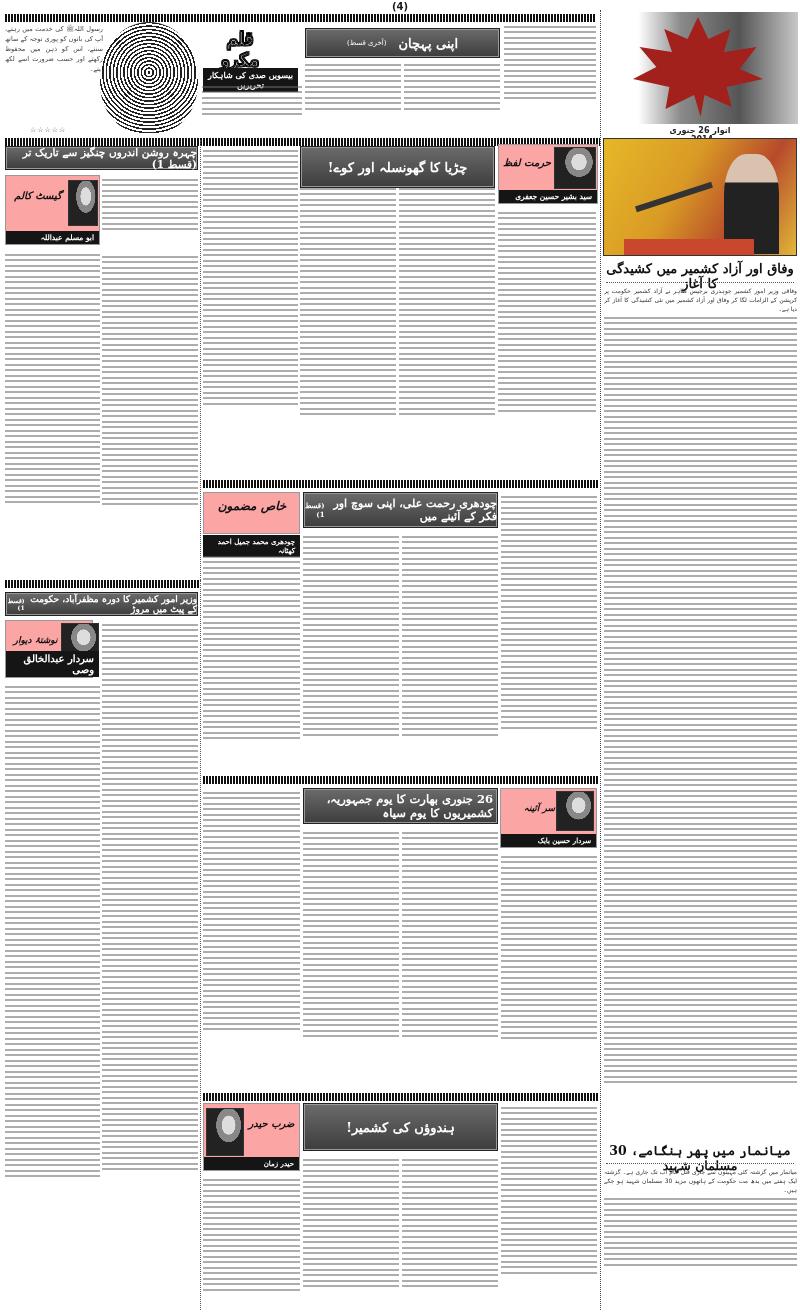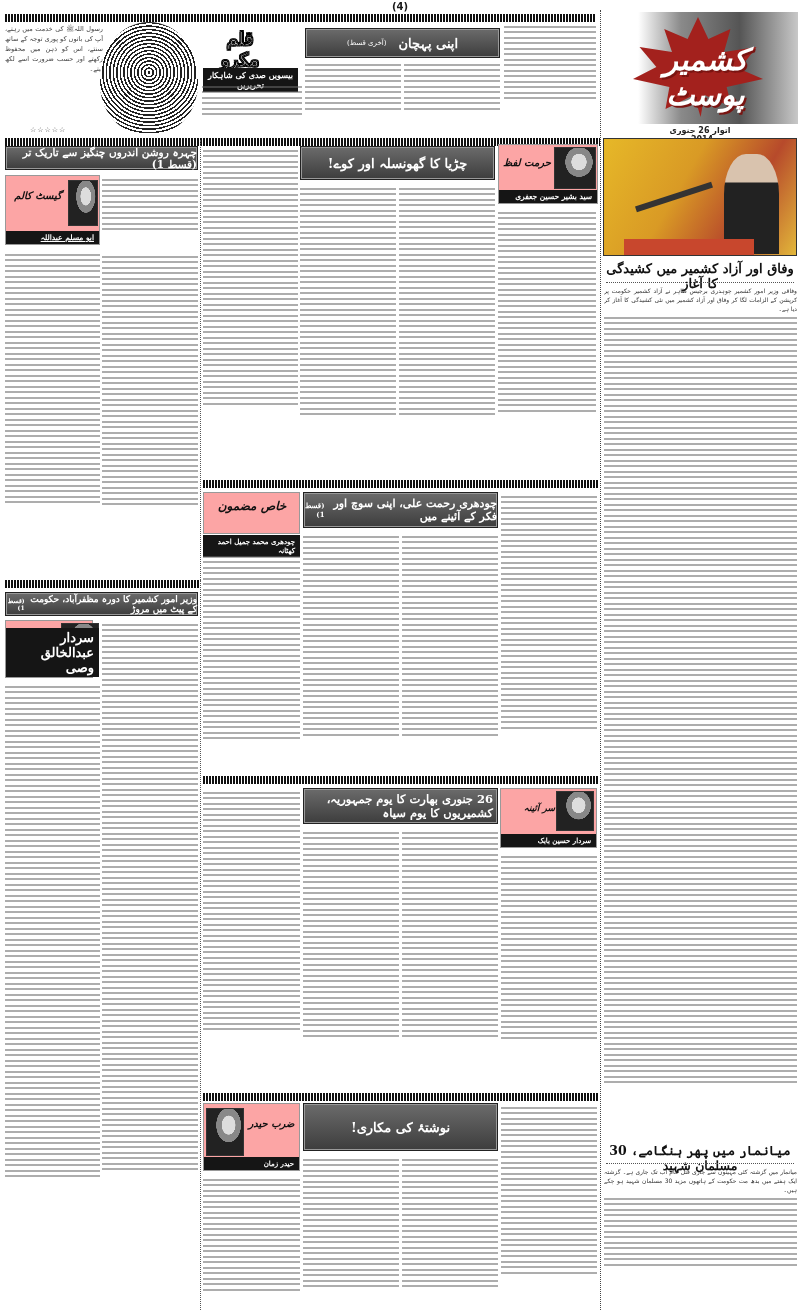--- a/index.html
+++ b/index.html
@@ -132,21 +132,20 @@
     <span class="ln"></span>
     <span class="ln"></span>
     <span class="ln"></span>
     <span class="ln"></span>
     <span class="ln"></span>
     <span class="ln"></span>
 </div>
 
 <div class="abs masthead" style="left:603px; top:12px; width:195px; height:112px;">
   <div class="abs maple" style="left:30px; top:5px; width:130px; height:100px;"></div>
-  <div class="abs masthead-title" style="left:20px; top:30px; width:165px; text-align:center;">کشمیر پوسٹ</div>
 </div>
 <div class="abs date-text" style="left:660px; top:126px; width:80px; text-align:center;">اتوار 26 جنوری 2014ء</div>
 
 <div class="abs sidebar-sep" style="left:600px; top:10px; height:1300px;"></div>
 
 <div class="abs photo" style="left:603px; top:138px; width:194px; height:118px;">
   <div class="abs" style="left:120px; top:15px; width:55px; height:100px; background:linear-gradient(180deg,#d9c3ae 0 28%, #222 29% 100%); border-radius:40% 40% 0 0;"></div>
   <div class="abs" style="left:30px; top:55px; width:80px; height:6px; background:#333; transform:rotate(-18deg);"></div>
   <div class="abs" style="left:20px; top:100px; width:130px; height:18px; background:#c8472d;"></div>
 </div>
@@ -173,21 +172,21 @@
 <div class="abs hdots" style="left:606px; top:1163px; width:188px;"></div>
 <div class="abs text-col" style="left:604px; top:1167px; width:193px; height:140px;">
   <span style="color:#333;">میانمار میں گزشتہ کئی مہینوں سے جاری قتل عام اب تک جاری ہے۔ گزشتہ ایک ہفتے میں بدھ مت حکومت کے ہاتھوں مزید 30 مسلمان شہید ہو چکے ہیں۔</span>
   <span class="ln"></span><span class="ln"></span><span class="ln"></span><span class="ln"></span><span class="ln"></span><span class="ln"></span><span class="ln"></span><span class="ln"></span><span class="ln"></span><span class="ln"></span><span class="ln"></span><span class="ln"></span><span class="ln"></span>
 </div>
 
 <div class="abs headline-box" style="left:5px; top:146px; width:193px; height:24px; font-size:10.5px;">چہرہ روشن اندروں چنگیز سے تاریک تر (قسط 1)</div>
 <div class="abs byline-box" style="left:5px; top:175px; width:95px; height:70px;">
   <div class="abs portrait" style="left:62px; top:4px; width:30px; height:46px;"></div>
   <div class="abs col-label" style="left:2px; top:14px; width:60px; font-size:10px; text-align:center;">گیسٹ کالم</div>
-  <div class="abs name-strip" style="left:0; bottom:0; width:93px; font-size:7.5px;text-decoration:underline;">ابو مسلم عبداللہ</div>
+  <div class="abs name-strip" style="left:0; bottom:0; width:93px; font-size:7.5px;">ابو مسلم عبداللہ</div>
 </div>
 <div class="abs text-col" style="left:102px; top:175px; width:96px; height:75px;">
   <span class="ln"></span>
     <span class="ln"></span>
     <span class="ln"></span>
     <span class="ln"></span>
     <span class="ln"></span>
     <span class="ln"></span>
     <span class="ln"></span>
     <span class="ln"></span>
@@ -285,21 +284,21 @@
     <span class="ln"></span>
   <span class="ln"></span>
     <span class="ln"></span>
     <span class="ln"></span>
     <span class="ln"></span>
     <span class="ln"></span>
     <span class="ln"></span>
 </div>
 <div class="abs vdots" style="left:200px; top:140px; height:440px;"></div>
 
-<div class="abs headline-box" style="left:300px; top:146px; width:195px; height:34px; font-size:13px;">چڑیا کا گھونسلہ اور کوے!</div>
+<div class="abs headline-box" style="left:300px; top:146px; width:195px; height:42px; font-size:13px;">چڑیا کا گھونسلہ اور کوے!</div>
 <div class="abs byline-box" style="left:498px; top:144px; width:100px; height:60px;">
   <div class="abs portrait" style="left:55px; top:2px; width:42px; height:42px;"></div>
   <div class="abs col-label" style="left:2px; top:12px; width:52px; font-size:10px; text-align:center;">حرمت لفظ</div>
   <div class="abs name-strip" style="left:0; bottom:0; width:98px; font-size:7.5px;">سید بشیر حسین جعفری</div>
 </div>
 <div class="abs text-col" style="left:203px; top:146px; width:95px; height:330px;">
   <span class="ln"></span>
     <span class="ln"></span>
     <span class="ln"></span>
     <span class="ln"></span>
@@ -645,21 +644,21 @@
 </div>
 
 <div class="abs rule-bar" style="left:5px; top:580px; width:195px;"></div>
 <div class="abs headline-box" style="left:5px; top:592px; width:193px; height:24px; font-size:9px; gap:3px;">
   <span>وزیر امور کشمیر کا دورہ مظفرآباد، حکومت کے پیٹ میں مروڑ</span>
   <span style="font-size:6px;">(قسط 1)</span>
 </div>
 <div class="abs byline-box" style="left:5px; top:620px; width:88px; height:58px;">
   <div class="abs portrait" style="left:55px; top:2px; width:38px; height:40px;"></div>
   <div class="abs col-label" style="left:2px; top:14px; width:55px; font-size:9px; text-align:center;">نوشتۂ دیوار</div>
-  <div class="abs name-strip" style="left:0; bottom:0; width:93px; font-size:13px;">سردار عبدالخالق وصی</div>
+  <div class="abs name-strip" style="left:0; bottom:0; width:93px; font-size:10px;">سردار عبدالخالق وصی</div>
 </div>
 <div class="abs text-col" style="left:102px; top:620px; width:96px; height:690px;">
   <span class="ln"></span>
     <span class="ln"></span>
     <span class="ln"></span>
     <span class="ln"></span>
     <span class="ln"></span>
     <span class="ln"></span>
     <span class="ln"></span>
     <span class="ln"></span>
@@ -1019,21 +1018,21 @@
     <span class="ln"></span>
     <span class="ln"></span>
 </div>
 
 <div class="abs rule-bar" style="left:203px; top:1093px; width:395px;"></div>
 <div class="abs byline-box" style="left:203px; top:1103px; width:97px; height:68px;">
   <div class="abs portrait" style="left:2px; top:4px; width:38px; height:48px;"></div>
   <div class="abs col-label" style="left:40px; top:14px; width:55px; font-size:10px; text-align:center;">ضرب حیدر</div>
   <div class="abs name-strip" style="left:0; bottom:0; width:95px; font-size:7px;">حیدر زمان</div>
 </div>
-<div class="abs headline-box" style="left:303px; top:1103px; width:195px; height:48px; font-size:13px;">نوشتۂ کی مکاری!</div>
+<div class="abs headline-box" style="left:303px; top:1103px; width:195px; height:48px; font-size:13px;">ہندوؤں کی کشمیر!</div>
 <div class="abs text-col" style="left:203px; top:1175px; width:97px; height:135px;">
   <span class="ln"></span>
     <span class="ln"></span>
     <span class="ln"></span>
     <span class="ln"></span>
     <span class="ln"></span>
     <span class="ln"></span>
     <span class="ln"></span>
     <span class="ln"></span>
     <span class="ln"></span>

